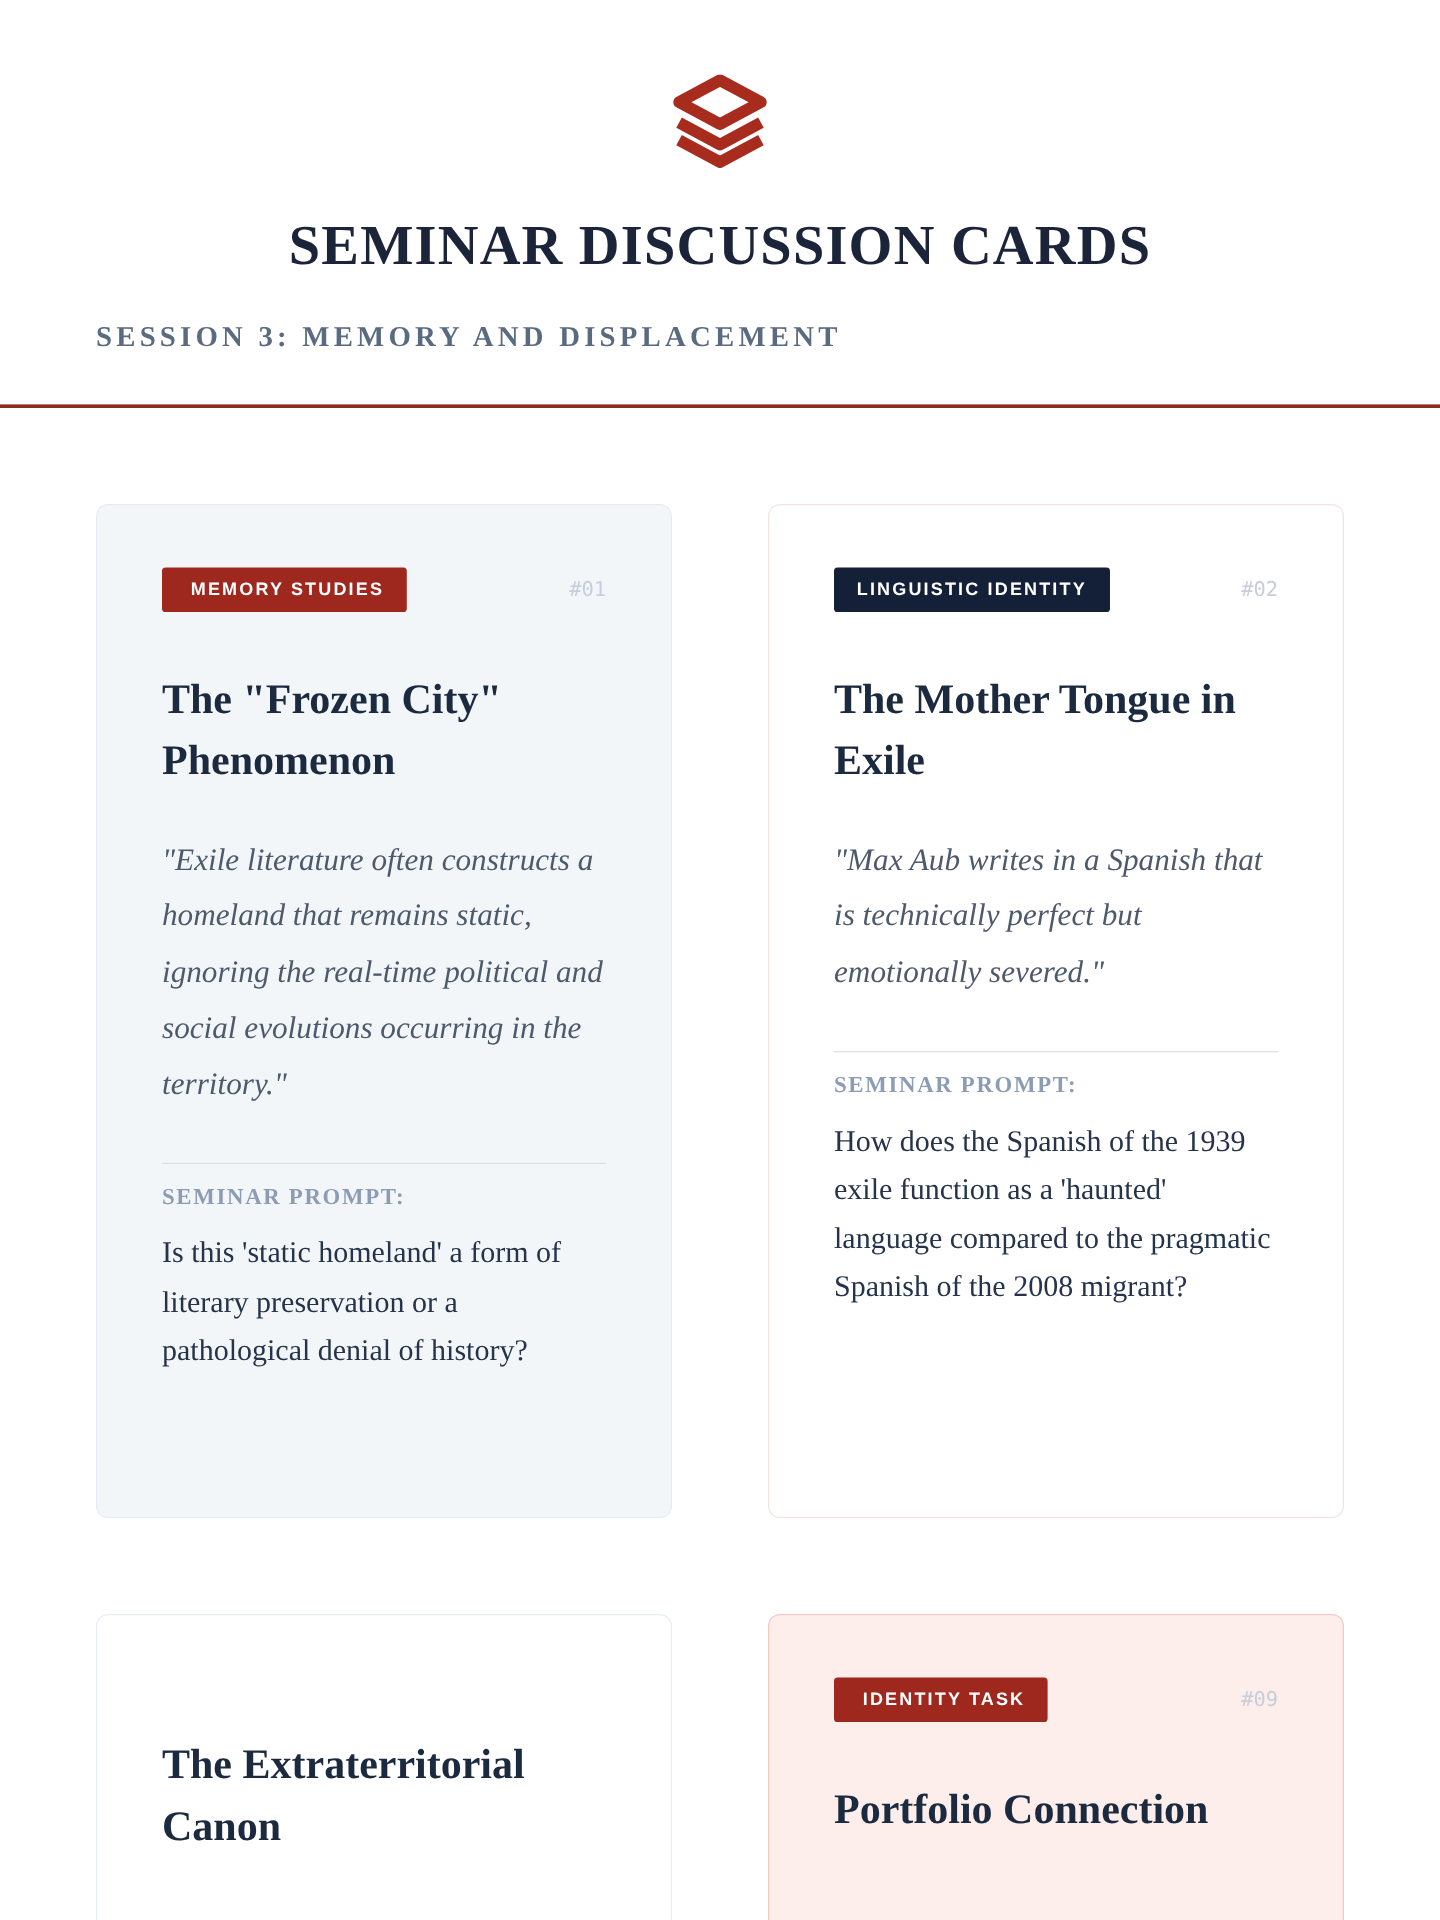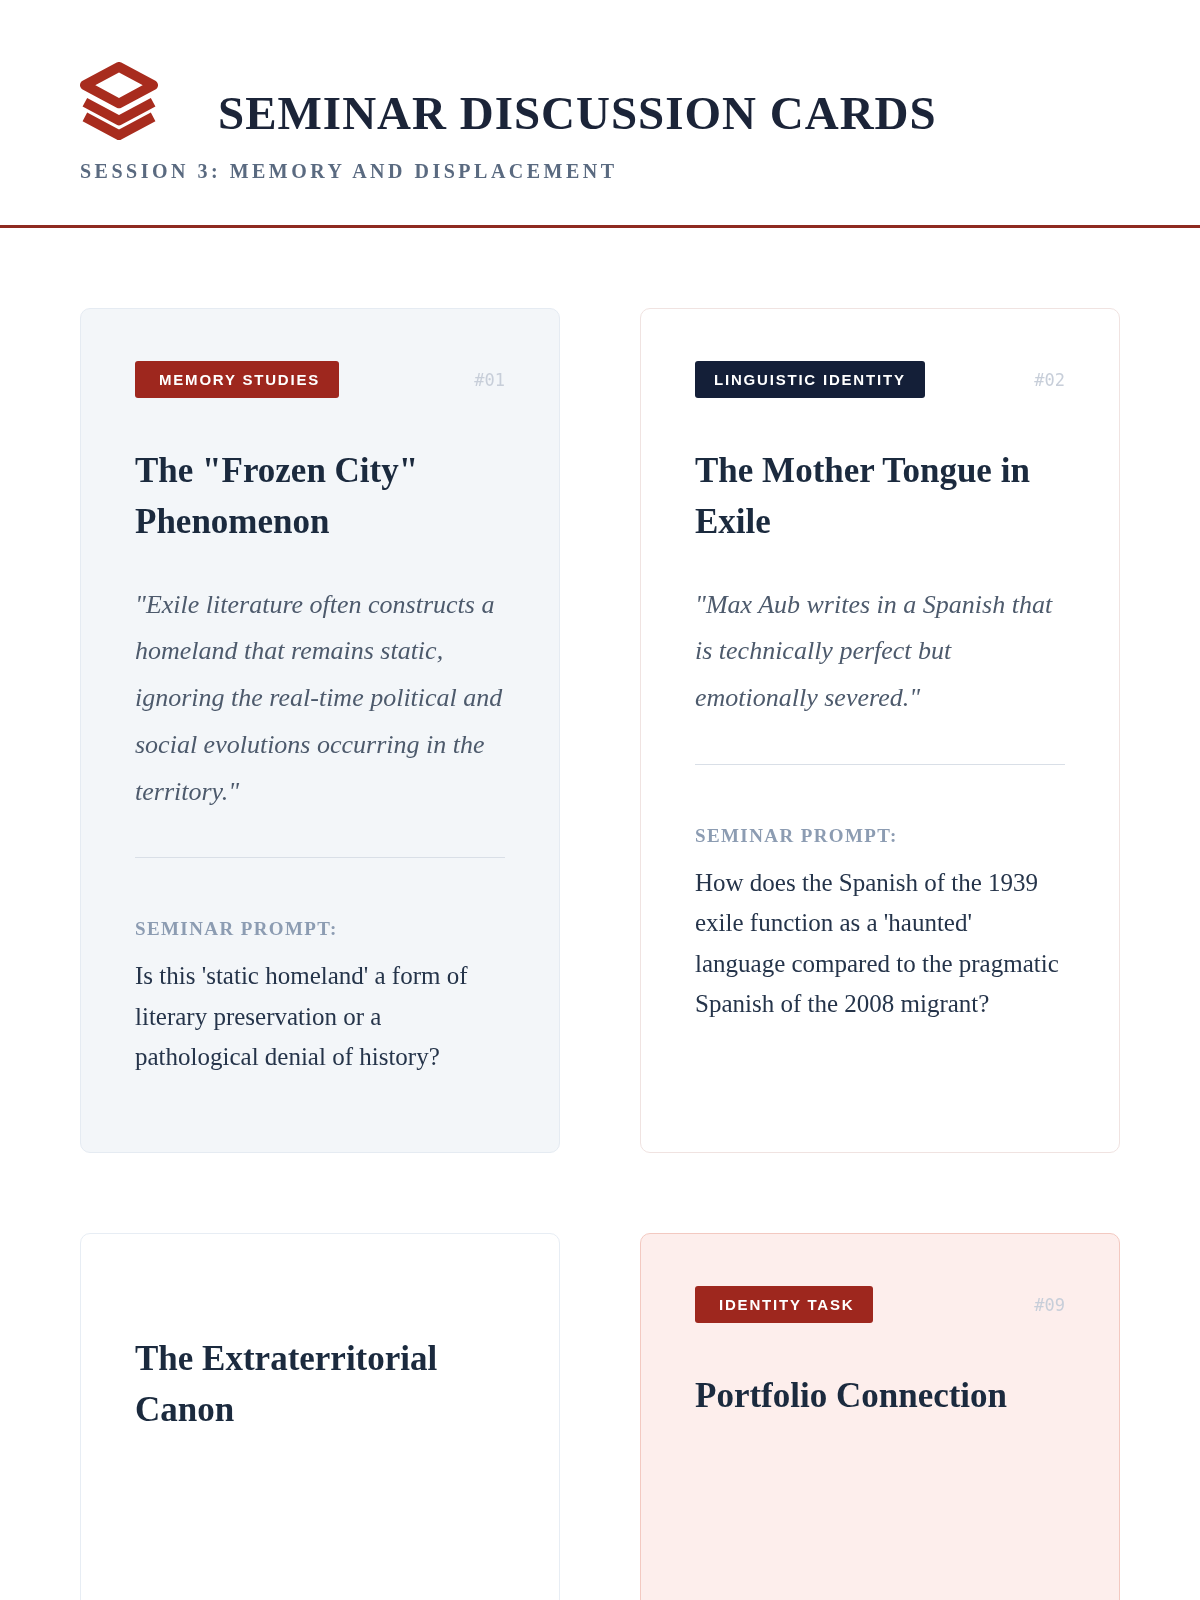--- a/index.html
+++ b/index.html
@@ -5,35 +5,35 @@
   * { margin: 0; padding: 0; box-sizing: border-box; }
   html, body { width: 1200px; }
   body {
     height: 1600px;
     overflow: hidden;
     background: #ffffff;
     font-family: "Liberation Sans", sans-serif;
     color: #1b2438;
   }
   .page-header { padding: 62px 80px 0; }
-  .header-row { display: flex; align-items: flex-end; gap: 60px; }
+  .header-row { display: flex; align-items: center; gap: 38px; flex-direction: column; }
   .logo { flex: 0 0 auto; }
   .logo svg { display: block; }
   .page-title {
     font-family: "Liberation Serif", serif;
     font-weight: 700;
     font-size: 47px;
     letter-spacing: 1px;
     color: #1b2438;
   }
   .subtitle {
-    margin-top: 20px;
+    margin-top: 36px;
     font-family: "Liberation Serif", serif;
     font-weight: 700;
-    font-size: 20px;
+    font-size: 24px;
     letter-spacing: 3.5px;
     color: #5a6a80;
   }
   .red-rule {
     margin-top: 42px;
     border: none;
     border-top: 3px solid #8e2a20;
     width: 100%;
   }
   .cards-grid {
@@ -88,21 +88,21 @@
     font-size: 26px;
     line-height: 1.8;
     color: #4d5a6c;
   }
   .card-divider {
     margin-top: 42px;
     border: none;
     border-top: 1px solid #d9dfe7;
   }
   .prompt-label {
-    margin-top: 60px;
+    margin-top: 17px;
     font-family: "Liberation Serif", serif;
     font-weight: 700;
     font-size: 19px;
     letter-spacing: 1.4px;
     color: #8c9cb2;
   }
   .prompt-text {
     margin-top: 16px;
     font-family: "Liberation Serif", serif;
     font-size: 25px;

